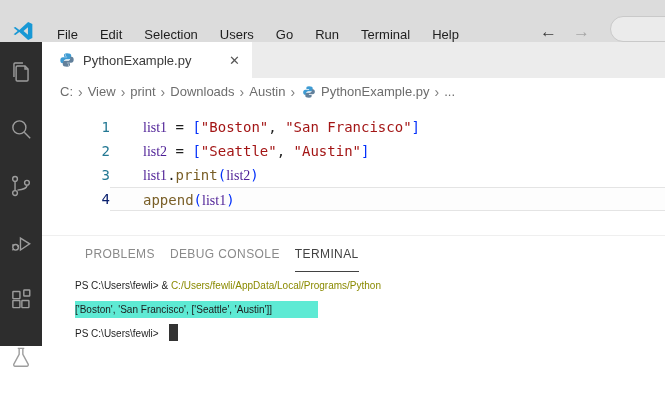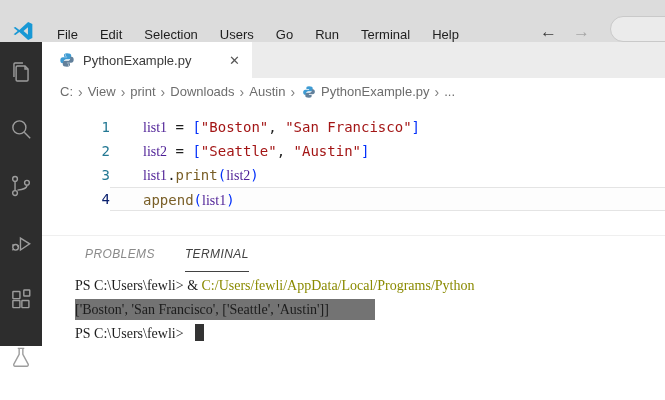--- a/index.html
+++ b/index.html
@@ -49,29 +49,29 @@
                                 background:#fdfdfd; }
   .tok-var { color:#4c1d95;font-family:Liberation Serif, serif; }
   .tok-op  { color:#1e1e1e; }
   .tok-brk { color:#0431fa; }
   .tok-str { color:#a31515; }
   .tok-fn  { color:#795e26; }
 
   
   .panel { flex:0 0 auto; border-top:1px solid #efefef; }
   .panel-tabs { height:36px; display:flex; align-items:stretch; padding-left:43px;
-                gap:30px; font-size:12px; letter-spacing:.4px; color:#8a8a8a;font-style:italic; }
+                gap:15px; font-size:12px; letter-spacing:.4px; color:#8a8a8a; }
   .panel-tab { display:flex; align-items:center; border-bottom:1px solid transparent; }
   .panel-tab.active { color:#424242; border-bottom-color:#424242; }
 
-  .terminal { font-family:Liberation Serif, serif; font-size:14px; color:#1e1e1e;
+  .terminal { font-family:Liberation Sans, sans-serif; font-size:10px; color:#1e1e1e;
               padding-left:33px; padding-top:2px; }
   .trow { height:24px; line-height:24px; white-space:pre; overflow:hidden; position:relative; }
   .t-cmd { color:#8a8a00; }
-  .t-hl { background:#737373; color:#1c1c1c; padding:3px 46px 3px 2px; margin-left:-2px; }
+  .t-hl { background:#5eead4; color:#1c1c1c; padding:3px 46px 3px 2px; margin-left:-2px; }
   .cursor-block { display:inline-block; width:9px; height:17px; background:#333;
                   vertical-align:middle; margin-left:8px; transform:translateY(-2px); }
 </style>
 </head>
 <body>
 
 <div class="titlebar">
   <svg class="vscode-logo" viewBox="0 0 24 24">
     <path fill="#1898d5" d="M17.6 2.2 8 11 3.7 7.6 1.8 8.5l4.4 3.5-4.4 3.5 1.9.9L8 13l9.6 8.8 4.6-2.2V4.4L17.6 2.2z"></path>
     <path fill="#dcdcdc" d="M17.4 7.9 12.6 12l4.8 4.1V7.9z"></path>
@@ -188,20 +188,21 @@
       </div>
       <div class="code-row current">
         <span class="gutter">4</span>
         <span class="codewrap"><span class="tok-fn">append</span><span class="tok-brk">(</span><span class="tok-var">list1</span><span class="tok-brk">)</span></span>
       </div>
     </div>
 
     <div class="panel">
       <div class="panel-tabs">
         <span class="panel-tab">PROBLEMS</span>
+        <span class="panel-tab">DEBUG CONSOLE</span>
         <span class="panel-tab active">TERMINAL</span>
       </div>
 
       <div class="terminal">
         <div class="trow"><span>PS C:\Users\fewli&gt; </span><span>&amp; </span><span class="t-cmd">C:/Users/fewli/AppData/Local/Programs/Python</span></div>
         <div class="trow"><span class="t-hl">['Boston', 'San Francisco', ['Seattle', 'Austin']]</span></div>
         <div class="trow"><span>PS C:\Users\fewli&gt; </span><span class="cursor-block"></span></div>
       </div>
     </div>
 

